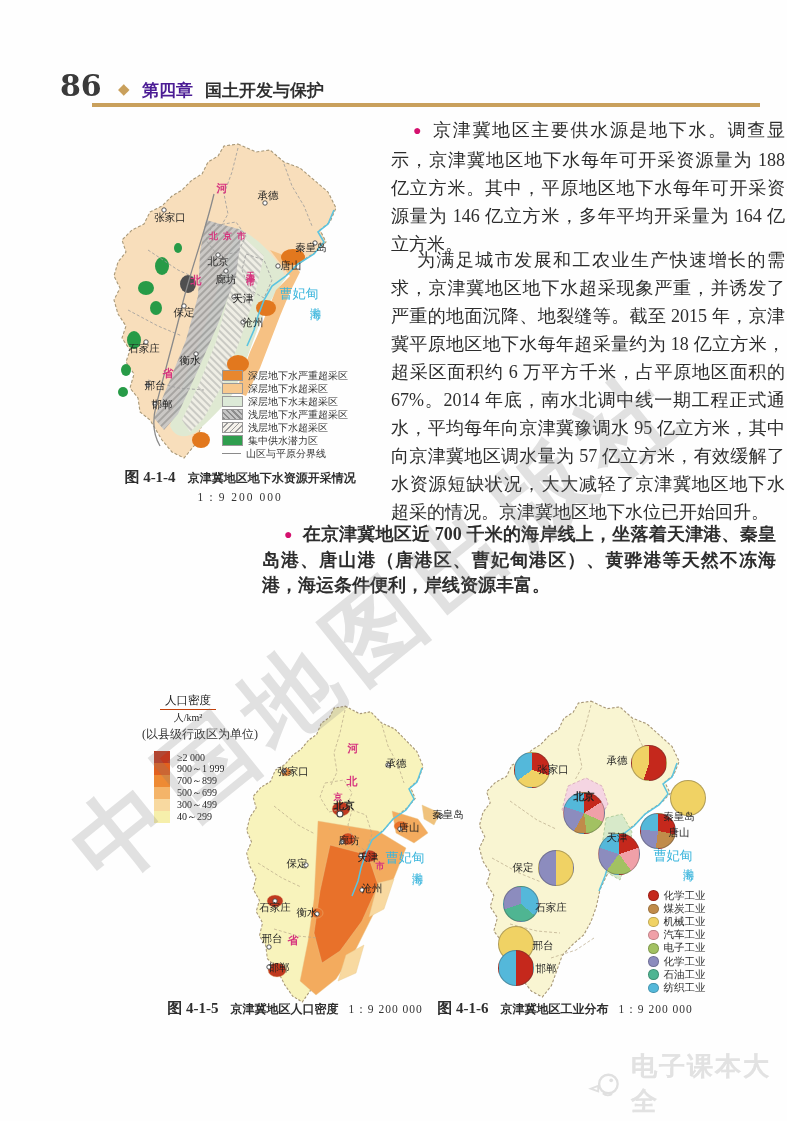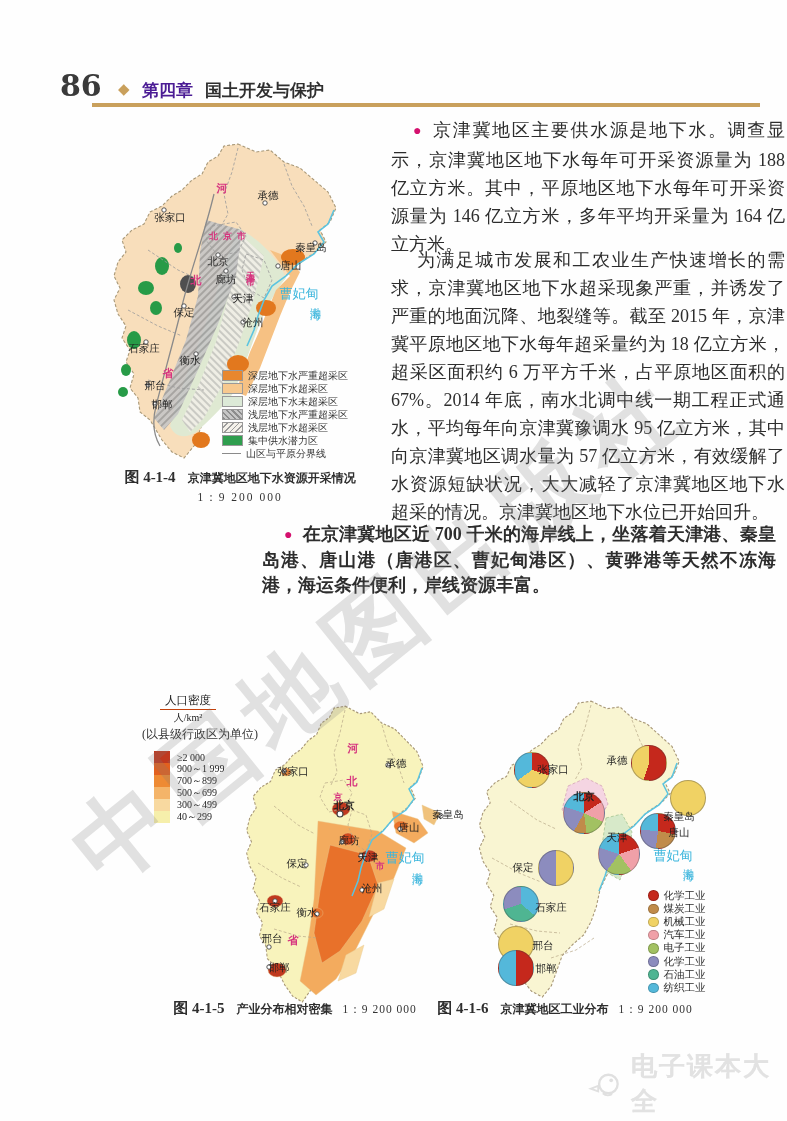--- a/index.html
+++ b/index.html
@@ -362,21 +362,21 @@
         <div class="ind-dot" style="background: rgb(79, 181, 146);"></div>
         <span>石油工业</span>
       </div>
     <div class="ind-row">
         <div class="ind-dot" style="background: rgb(84, 184, 218);"></div>
         <span>纺织工业</span>
       </div>
   </div>
 
   <div class="cap" style="left:145px;top:999px;width:300px;">
-    <span class="fig">图 4-1-5</span><span class="ttl">产业分布相对密集</span><span class="scale">1：9 200 000</span>
+    <span class="fig">图 4-1-5</span><span class="ttl">京津冀地区人口密度</span><span class="scale">1：9 200 000</span>
   </div>
   <div class="cap" style="left:400px;top:999px;width:330px;">
     <span class="fig">图 4-1-6</span><span class="ttl">京津冀地区工业分布</span><span class="scale">1：9 200 000</span>
   </div>
 
   <div class="logo">
     <svg width="38" height="34" viewBox="0 0 38 34">
       <circle cx="22" cy="17" r="10" fill="none" stroke="#e0e0e0" stroke-width="2.5"></circle>
       <circle cx="25" cy="13" r="2" fill="#e0e0e0"></circle>
       <path d="M11,19 L3,22 L11,25 Z" fill="none" stroke="#e0e0e0" stroke-width="2"></path>

